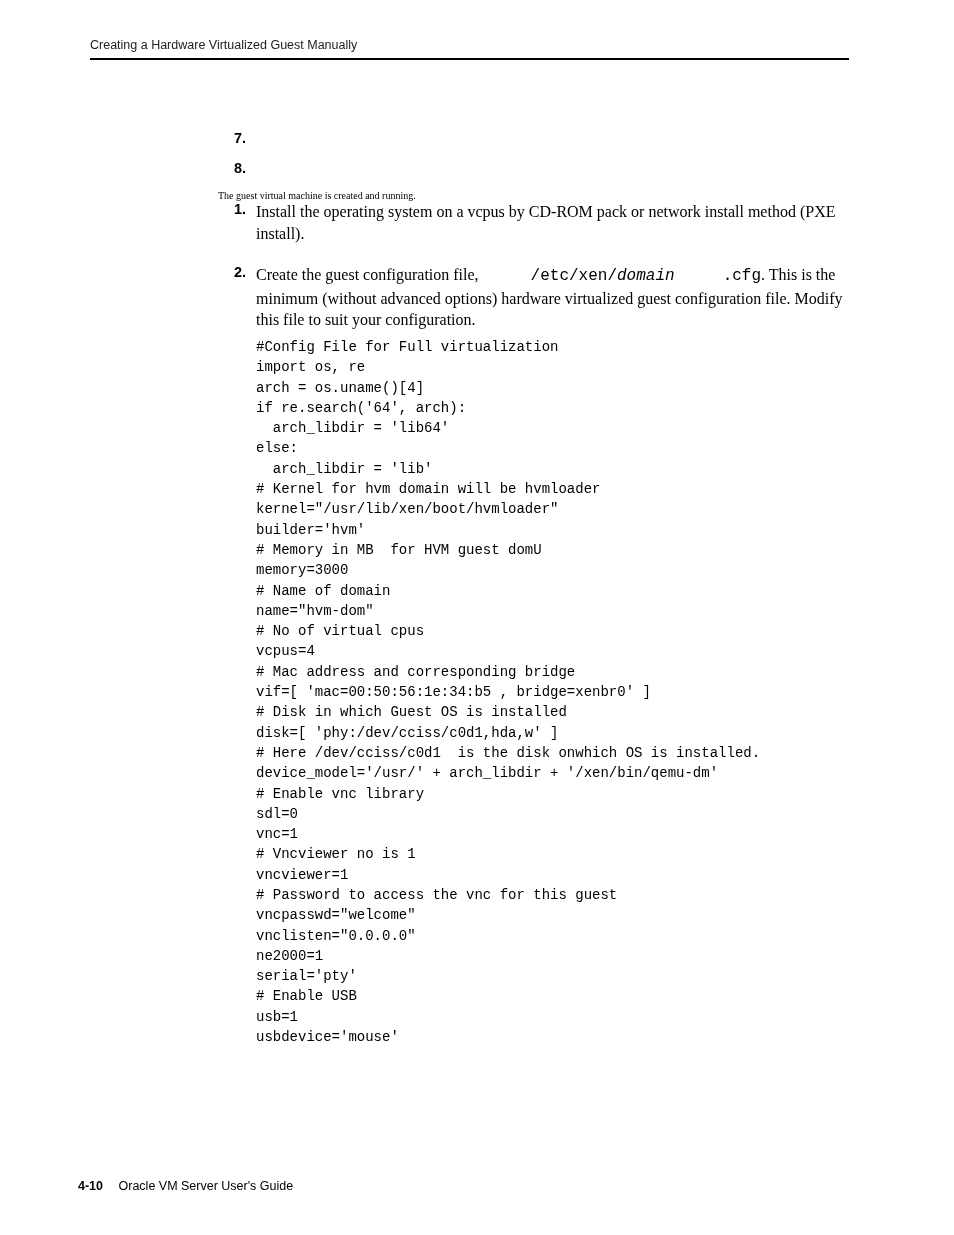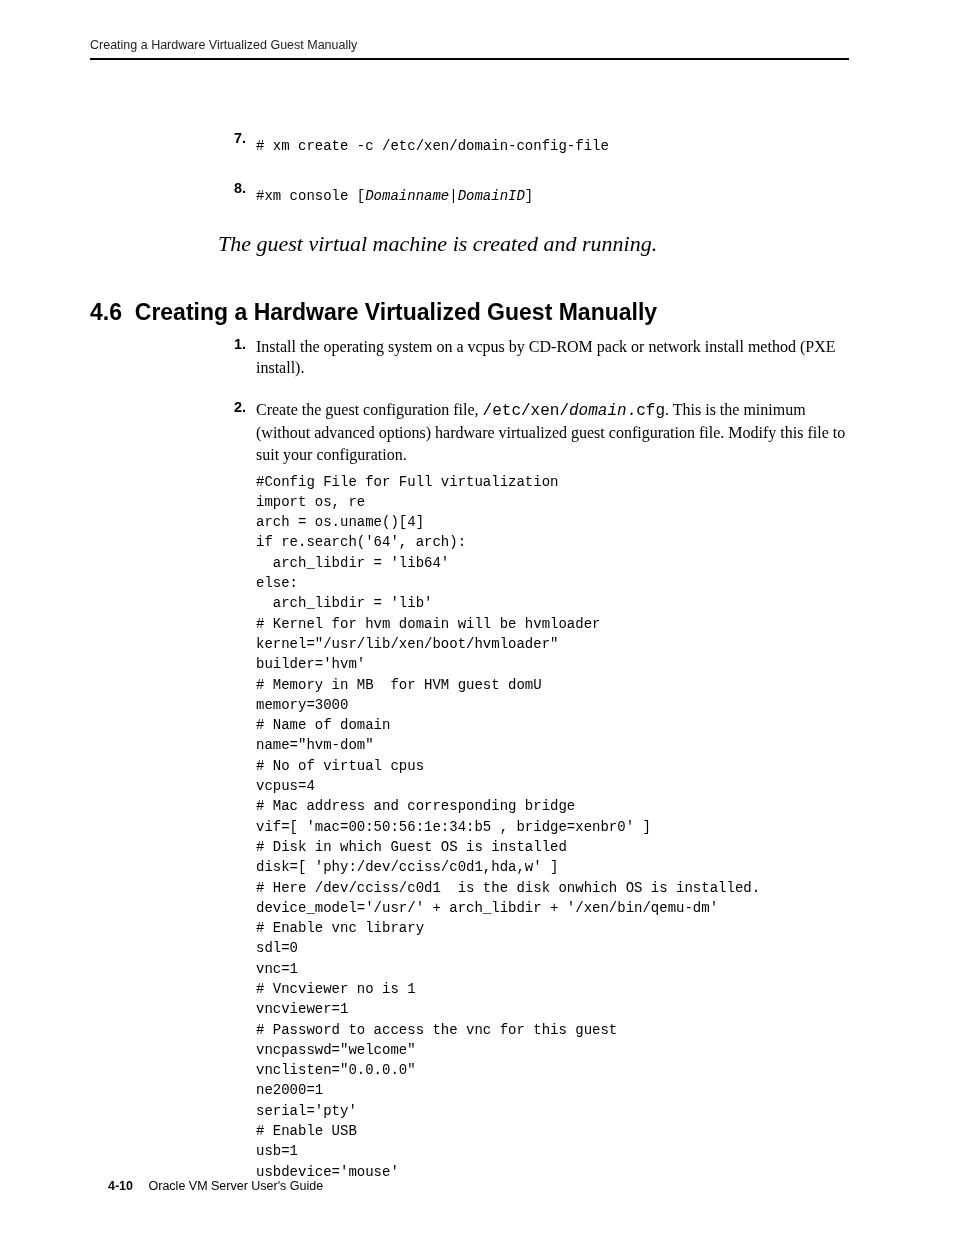--- a/index.html
+++ b/index.html
@@ -54,48 +54,48 @@
     font-family: "Courier New", Courier, monospace;
     font-size: 14px;
     white-space: pre;
     margin: 6px 0 10px 0;
     line-height: 1.45;
   }
   .code .args-i { font-style: italic; }
   .para-after-list {
     margin: 4px 0 0 128px;
     font-family: "Palatino Linotype", "Book Antiqua", Palatino, serif;
-    font-size: 22px;
-    font-style: italic;
+    font-size: 10px;
   }
   .h2 {
     font-family: Arial, Helvetica, sans-serif;
     font-weight: bold;
     font-size: 23px;
     margin: 42px 0 10px 0;
   }
   .body-para {
     margin: 0 0 12px 128px;
     font-family: "Palatino Linotype", "Book Antiqua", Palatino, serif;
     font-size: 16px;
   }
   .inline-mono {
     font-family: "Courier New", Courier, monospace;
+    margin-left: 48px;
   }
   .inline-mono-i { font-family: Liberation Mono, monospace; font-style: italic; }
   .big-code {
     font-family: "Courier New", Courier, monospace;
     font-size: 14px;
     white-space: pre;
     line-height: 1.45;
     margin: 6px 0 10px 0;
   }
   .footer {
     position: absolute;
-    left: 108px;
+    left: 78px;
     bottom: 42px;
     font-family: Arial, Helvetica, sans-serif;
     font-size: 12.5px;
   }
   .footer .pn { font-weight: bold; }
   .footer .sep { padding: 0 6px; }
 </style>
 </head>
 <body>
 
@@ -103,39 +103,33 @@
 
   <div class="running-head">Creating a Hardware Virtualized Guest Manually</div>
 
   <div class="content">
 
     <div class="ol">
 
       <div class="li">
         <div class="marker">7.</div>
         <div class="li-body">
-          <div class="code"># xm create -c /etc/xen/domain-config-file</div>
         </div>
       </div>
 
       <div class="li">
         <div class="marker">8.</div>
         <div class="li-body">
-          <div class="code"><span>#xm console [</span><span class="args-i">Domainname|DomainID</span><span>]</span></div>
         </div>
       </div>
 
     </div>
 
     <p class="para-after-list">The guest virtual machine is created and running.</p>
 
-    <h2 class="h2">
-      <span>4.6</span>&nbsp;
-      <span>Creating a Hardware Virtualized Guest Manually</span>
-    </h2>
 
 
     <div class="ol">
 
       <div class="li">
         <div class="marker">1.</div>
         <div class="li-body">
           <p>Install the operating system on a vcpus by CD-ROM pack or network install method (PXE install).</p>
         </div>
       </div>

